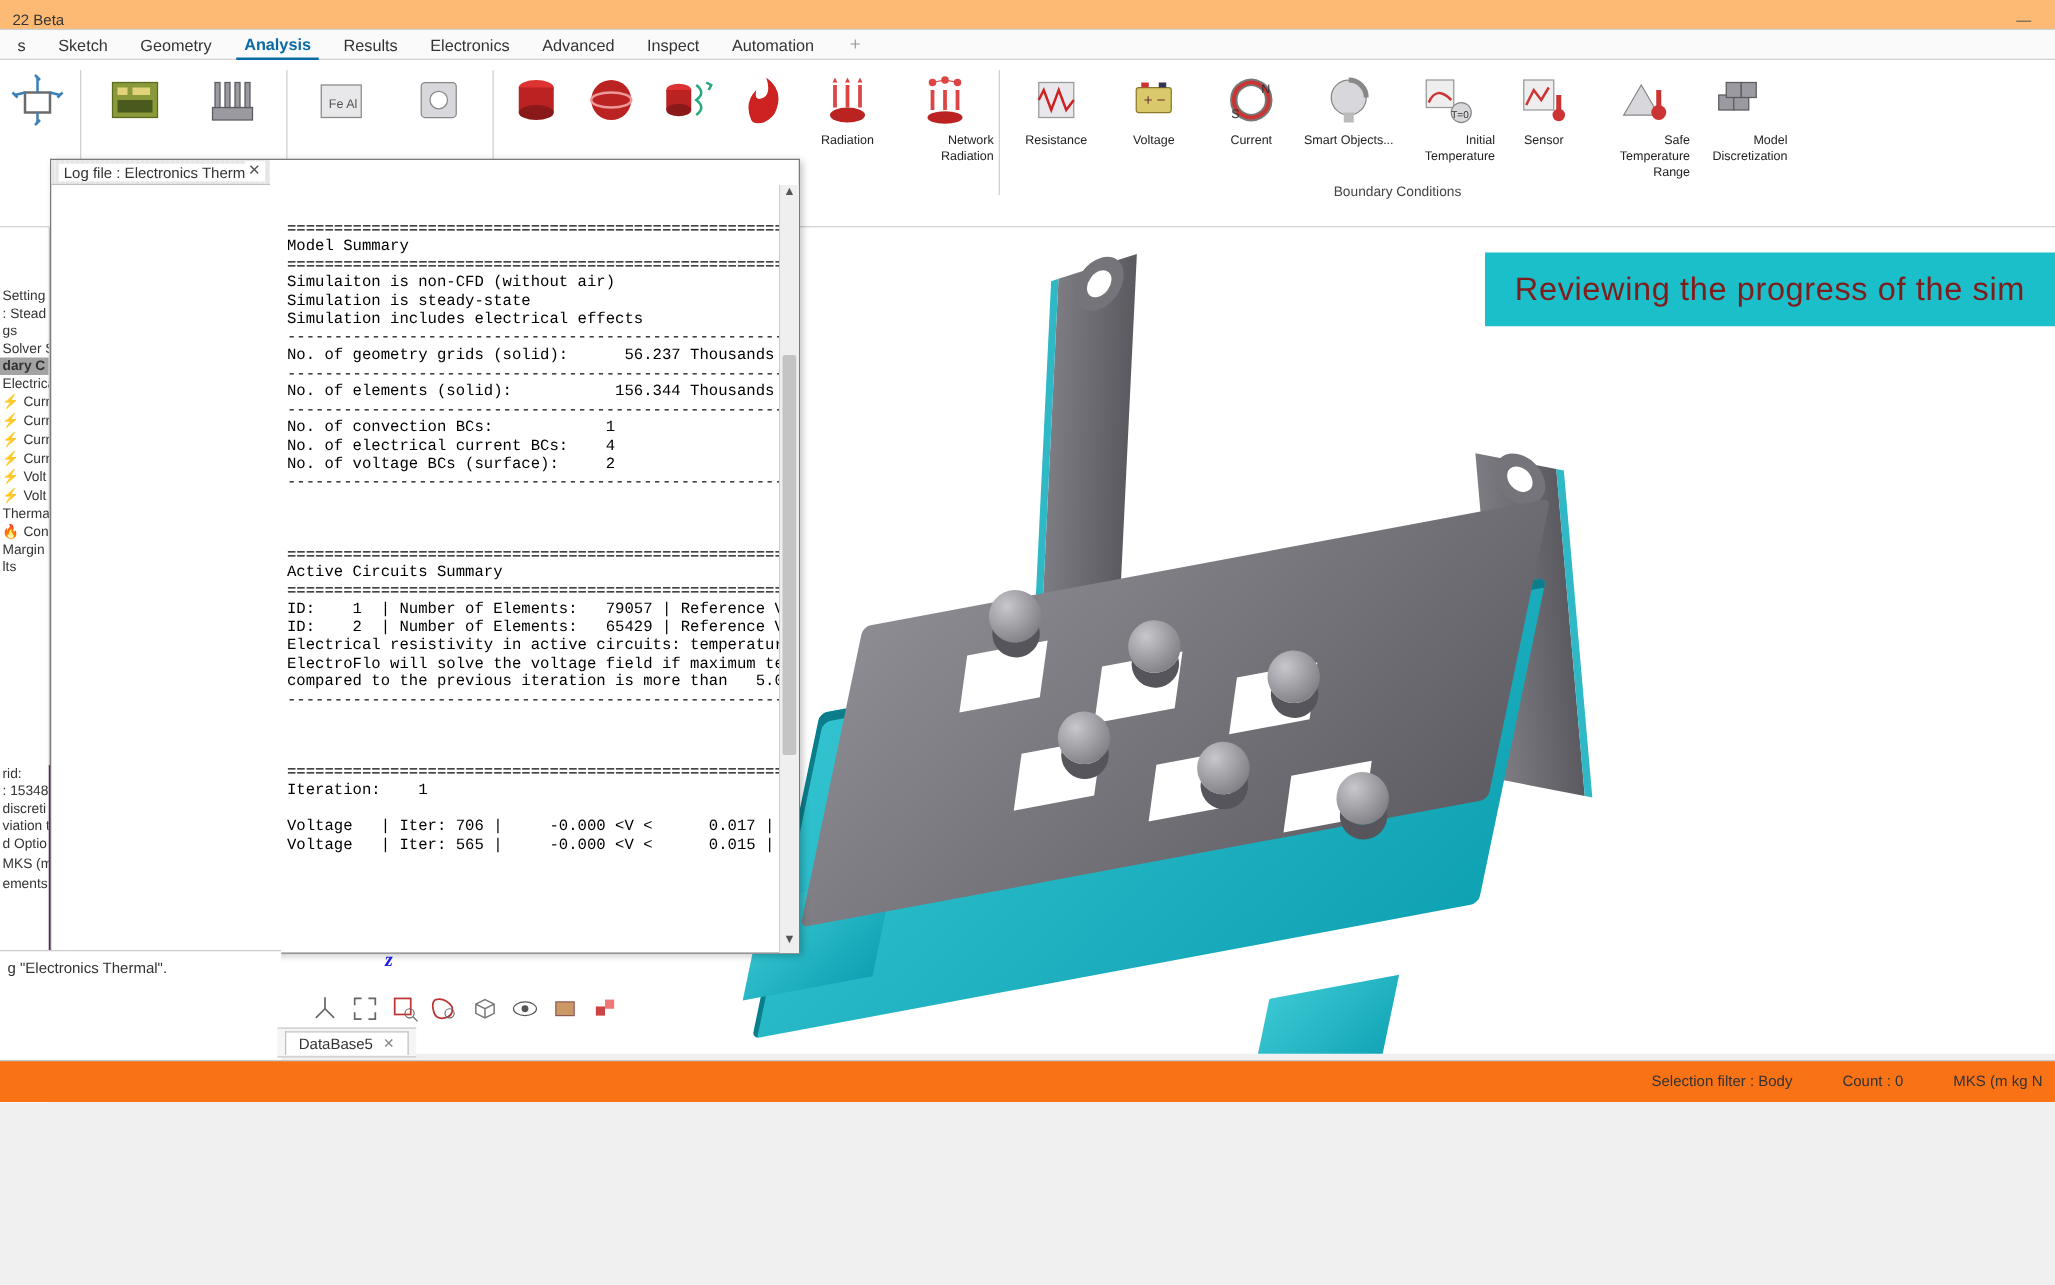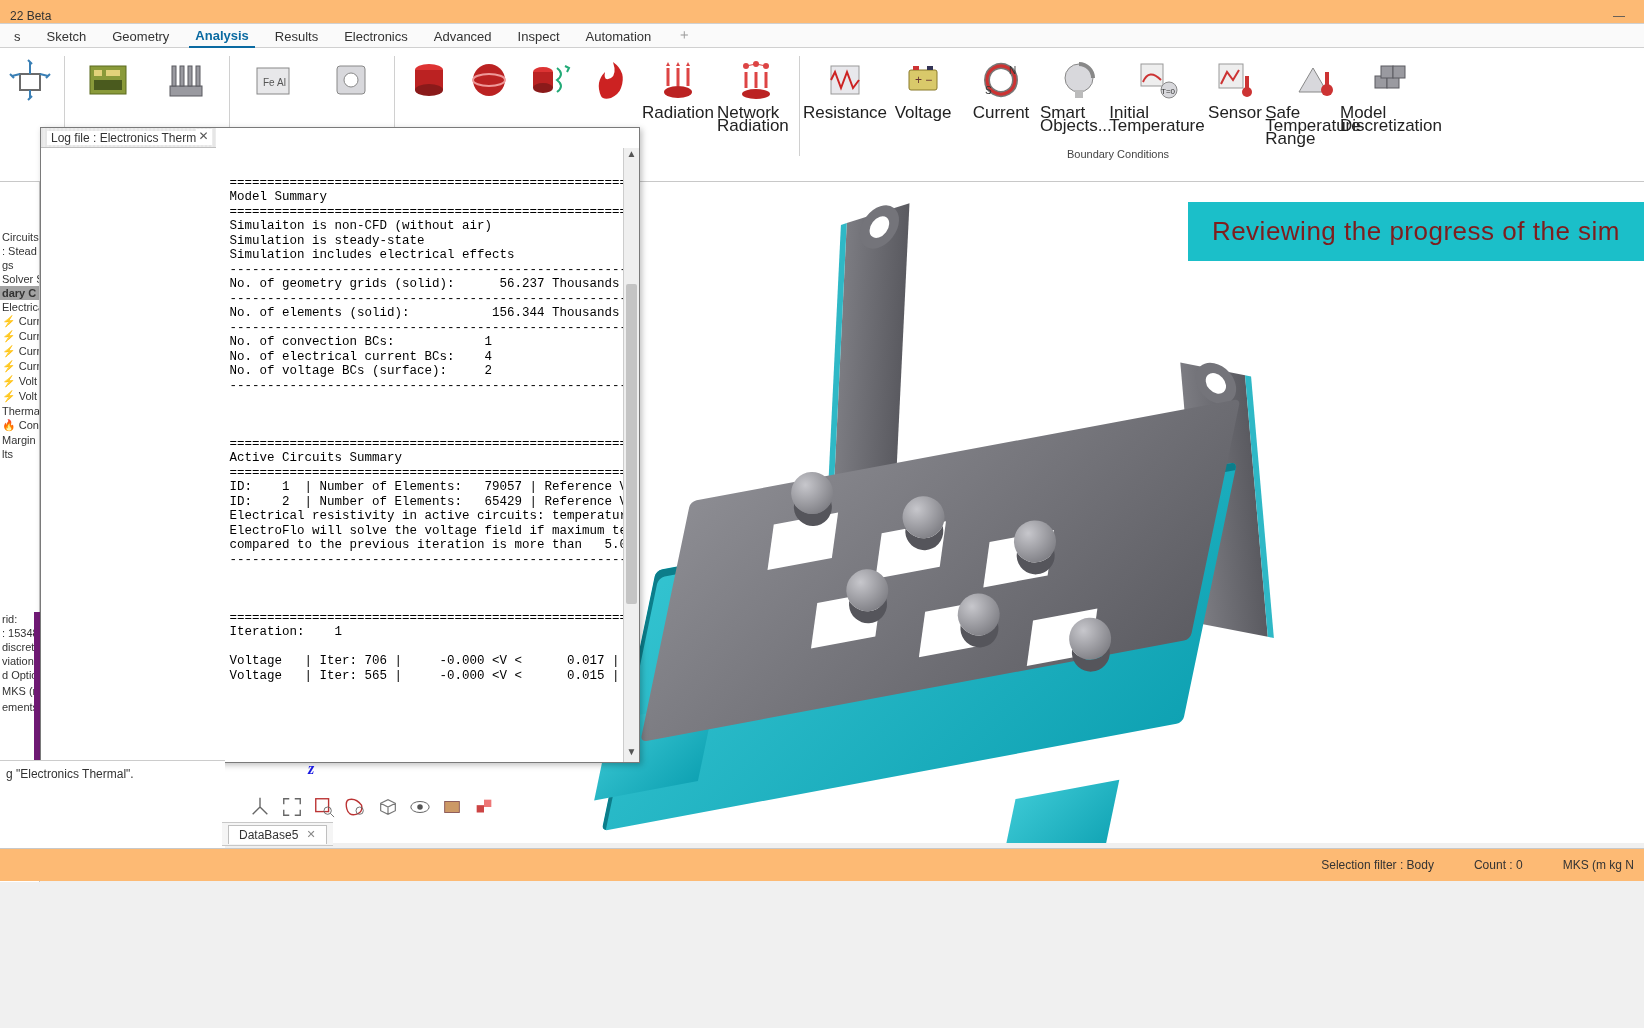--- a/index.html
+++ b/index.html
@@ -16,31 +16,31 @@
 #menubar .tab.active { color: #0a6aa1; border-bottom: 2px solid #0a6aa1; font-weight: 600; margin-bottom: -1px; }
 #menubar .tab.plus { color: #999; font-size: 14px; }
 
 
 #ribbon { height: 134px; background: #ffffff; border-bottom: 1px solid #c8c8c8; display: flex; align-items: flex-start; padding: 4px 0 0 0; }
 .ribgroup { display: flex; flex-direction: column; align-items: center; padding: 0 2px; }
 .ribitems { display: flex; }
 .ribitem { display: flex; flex-direction: column; align-items: center; width: 78px; padding: 4px 0; cursor: pointer; }
 .ribitem.narrow { width: 60px; }
 .ribitem .ico { width: 48px; height: 48px; margin-bottom: 2px; display: flex; align-items: center; justify-content: center; }
-.ribitem .lbl { font-size: 17px; text-align: left; line-height: 13px; color: #222; min-height: 40px; display:flex; align-items:flex-start; justify-content:center; }
+.ribitem .lbl { font-size: 10px; text-align: right; line-height: 13px; color: #222; min-height: 40px; display:flex; align-items:flex-start; justify-content:center; }
 .ribdiv { width: 1px; background: #d0d0d0; height: 100px; margin: 4px 4px 0 4px; }
 .ribgrouplabel { font-size: 11px; color: #444; margin-top: -2px; }
 
 
 #leftpane { position: absolute; left: 0; top: 182px; width: 40px; height: 700px; background: #fff; border-right: 1px solid #c8c8c8; font-size: 11px; color: #333; overflow: hidden; }
 #leftpane .row { white-space: nowrap; padding: 1px 2px; }
 #leftpane .row.sel { background: #a3a3a3; }
 
 
-#leftinfo { position:absolute; left:0; top:612px; width:40px; height:250px; font-size:11px; color:#333; overflow:hidden; background:#fff; border-right:6px solid #701a75;}
+#leftinfo { position:absolute; left:0; top:612px; width:40px; height:250px; font-size:11px; color:#333; overflow:hidden; background:#fff; border-right:1px solid #701a75;}
 #leftinfo .row { white-space:nowrap; padding:1px 2px; }
 #msgarea { position:absolute; left:0; top:760px; height:120px; width:225px; background:#fff; font-size:12px; color:#333; padding:6px; overflow:hidden; border-top:1px solid #ccc;}
 .msgline { white-space: nowrap; }
 
 
 #logpanel { position: absolute; left: 40px; top: 127px; width: 600px; height: 636px; background: #ffffff; border: 1px solid #7a7a7a; box-shadow: 2px 2px 6px rgba(0,0,0,0.25); display:flex; flex-direction:row; }
 #loghead { height: 20px; border-bottom: 1px solid #c0c0c0; display:flex; align-items:center; padding: 0 6px; font-size: 12px; color:#333; position:relative;
   background: repeating-linear-gradient(90deg, #e6e6e6 0, #e6e6e6 2px, #ececec 2px, #ececec 4px);}
 #loghead .title { background:#fff; padding:0 4px; }
 #loghead .close { position:absolute; right:4px; top:1px; width:16px; height:16px; font-size:12px; color:#555; text-align:center; cursor:pointer; background:#fff;}
@@ -71,21 +71,21 @@
 #viewtools { position:absolute; left:248px; top:792px; height:30px; display:flex; gap:8px; align-items:center;}
 .vtool { width:24px; height:24px; display:flex; align-items:center; justify-content:center; cursor:pointer; }
 .vtool svg { width:22px; height:22px; }
 
 
 #dbtabbar { position:absolute; left:222px; top:822px; height:24px; display:flex; align-items:center; border-top:1px solid #c8c8c8; border-bottom:1px solid #c8c8c8; background:#f5f5f5; padding:0 6px; gap:6px; }
 .dbtab { background:#fff; border:1px solid #c0c0c0; border-bottom:none; padding:2px 10px; font-size:12px; color:#333; display:flex; gap:8px; align-items:center;}
 .dbtab .x { color:#888; cursor:pointer; font-size:11px;}
 
 
-#statusbar { position:absolute; left:0; right:0; bottom:0; height:24px;  top: 848px; background:#fdba74; border-top:1px solid #c8c8c8; display:flex; align-items:center; font-size:12px; color:#333; padding:16px 10px; }
+#statusbar { position:absolute; left:0; right:0; bottom:0; height:24px;  top: 848px; background:#f97316; border-top:1px solid #c8c8c8; display:flex; align-items:center; font-size:12px; color:#333; padding:16px 10px; }
 #statusbar .seg { margin-left:auto; display:flex; gap:40px; }
 </style>
 </head>
 <body>
 
 <div id="titlebar">
   <span>22 Beta</span>
   <span class="spacer"></span>
   <span class="winbtn">—</span>
 </div>
@@ -319,21 +319,21 @@
           </span>
         <span class="lbl">Model Discretization</span>
       </div>
     </div>
     <div class="ribgrouplabel">Boundary Conditions</div>
   </div>
 </div>
 
 <div id="leftpane">
   <div class="row" style="height:48px"></div>
-  <div class="row"> Circuits</div>
+  <div class="row"> Setting</div>
   <div class="row">: Stead</div>
   <div class="row">gs</div>
   <div class="row">Solver S</div>
   <div class="row sel"><b>dary C</b></div>
   <div class="row">Electrica</div>
   <div class="row">⚡ Curr</div>
   <div class="row">⚡ Curr</div>
   <div class="row">⚡ Curr</div>
   <div class="row">⚡ Curr</div>
   <div class="row">⚡ Volt</div>

